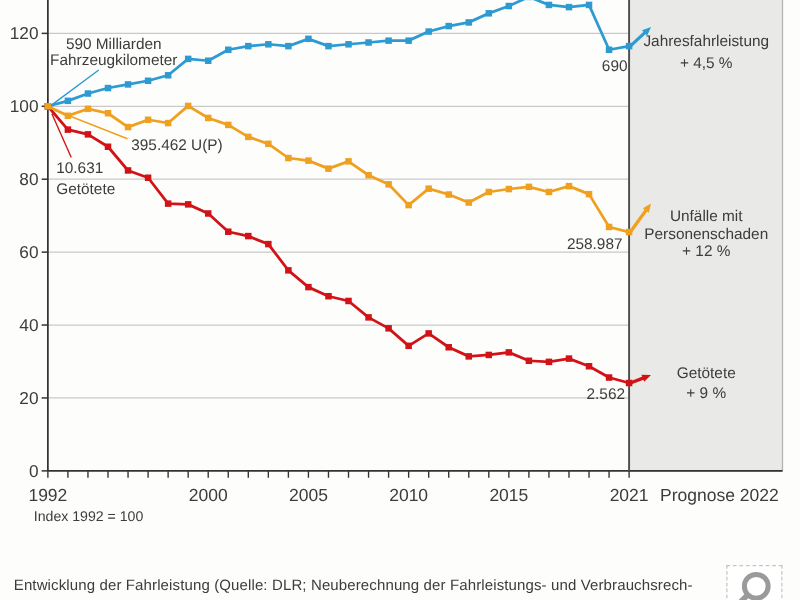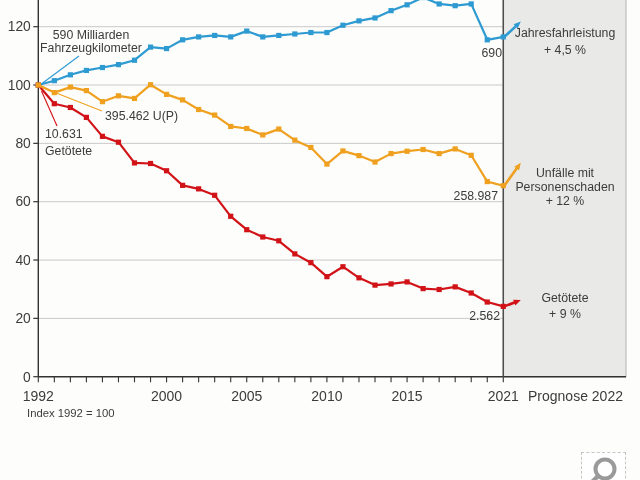--- a/index.html
+++ b/index.html
@@ -203,20 +203,21 @@
       <line x1="504.286" y1="185.65615" x2="518.4493583214414" y2="165.97744088976208" stroke="#efa01f" stroke-width="2.6"></line>
       <polygon points="520.7860000000001,162.73088799999994 519.131791729844,170.16483681600263 514.261962395201,166.65987429816474" fill="#efa01f"></polygon>
       <line x1="102" y1="111" x2="43.5" y2="88" stroke="#efa01f" stroke-width="1.1"></line>
       <text x="105" y="120" font-size="12.3" text-anchor="start" fill="#3c3c3c" font-family="&quot;Liberation Sans&quot;,&quot;DejaVu Sans&quot;,sans-serif">395.462 U(P)</text>
       <text x="498" y="199.5" font-size="12.3" text-anchor="end" fill="#3c3c3c" font-family="&quot;Liberation Sans&quot;,&quot;DejaVu Sans&quot;,sans-serif">258.987</text>
       <text x="565" y="177" font-size="12.3" text-anchor="middle" fill="#3c3c3c" font-family="&quot;Liberation Sans&quot;,&quot;DejaVu Sans&quot;,sans-serif">Unfälle mit</text>
       <text x="565" y="191" font-size="12.3" text-anchor="middle" fill="#3c3c3c" font-family="&quot;Liberation Sans&quot;,&quot;DejaVu Sans&quot;,sans-serif">Personenschaden</text>
       <text x="565" y="205" font-size="12.3" text-anchor="middle" fill="#3c3c3c" font-family="&quot;Liberation Sans&quot;,&quot;DejaVu Sans&quot;,sans-serif">+ 12 %</text>
     </svg>
 
+  <div class="caption">Entwicklung der Fahrleistung (Quelle: DLR; Neuberechnung der Fahrleistungs- und Verbrauchsrech-</div>
 
   <div class="zoom-box">
     <svg width="43" height="34" viewBox="0 0 43 34">
       <circle cx="23" cy="16" r="9.5" fill="none" stroke="#9a9a9a" stroke-width="4"></circle>
       <line x1="15.5" y1="23.5" x2="10.5" y2="28.5" stroke="#9a9a9a" stroke-width="4.5" stroke-linecap="round"></line>
     </svg>
   </div>
 </div>
 
 </body></html>

